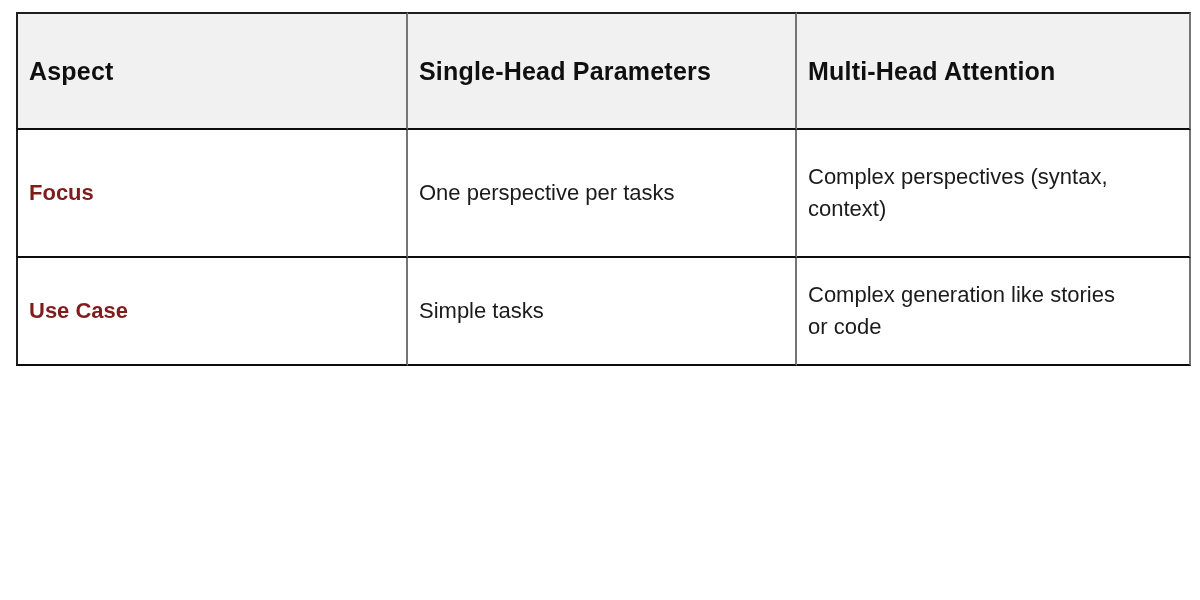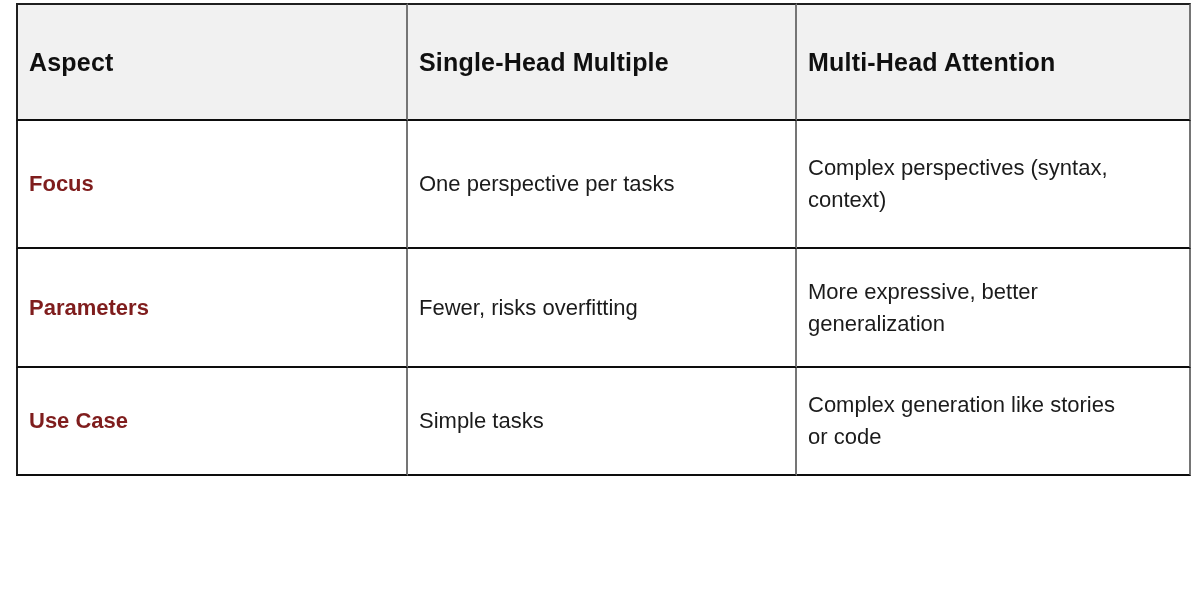--- a/index.html
+++ b/index.html
@@ -11,21 +11,21 @@
   .canvas {
     position: relative;
     width: 1200px;
     height: 600px;
     background: #ffffff;
     overflow: hidden;
   }
   table.cmp {
     position: absolute;
     left: 16px;
-    top: 3px;
+    top: 12px;
     width: 1175px;
     border-spacing: 0;
     table-layout: fixed;
     border-collapse: separate;
   }
   .cmp th, .cmp td {
     border-right: 2px solid #757575;   
     border-bottom: 2px solid #0d0d0d;  
     vertical-align: middle;
     text-align: left;
@@ -66,34 +66,29 @@
 <div class="canvas">
   <table class="cmp">
     <colgroup>
       <col style="width:392px">
       <col style="width:389px">
       <col style="width:394px">
     </colgroup>
     <thead>
       <tr class="r-head">
         <th class="c1">Aspect</th>
-        <th class="c2">Single-Head Multiple</th>
+        <th class="c2">Single-Head Parameters</th>
         <th class="c3">Multi-Head Attention</th>
       </tr>
     </thead>
     <tbody>
       <tr class="r-0">
         <td class="c1">Focus</td>
         <td class="c2">One perspective per tasks</td>
         <td class="c3">Complex perspectives (syntax, context)</td>
-      </tr>
-      <tr class="r-1">
-        <td class="c1">Parameters</td>
-        <td class="c2">Fewer, risks overfitting</td>
-        <td class="c3">More expressive, better generalization</td>
       </tr>
       <tr class="r-3">
         <td class="c1">Use Case</td>
         <td class="c2">Simple tasks</td>
         <td class="c3">Complex generation like stories or code</td>
       </tr>
     </tbody>
   </table>
 </div>
 

